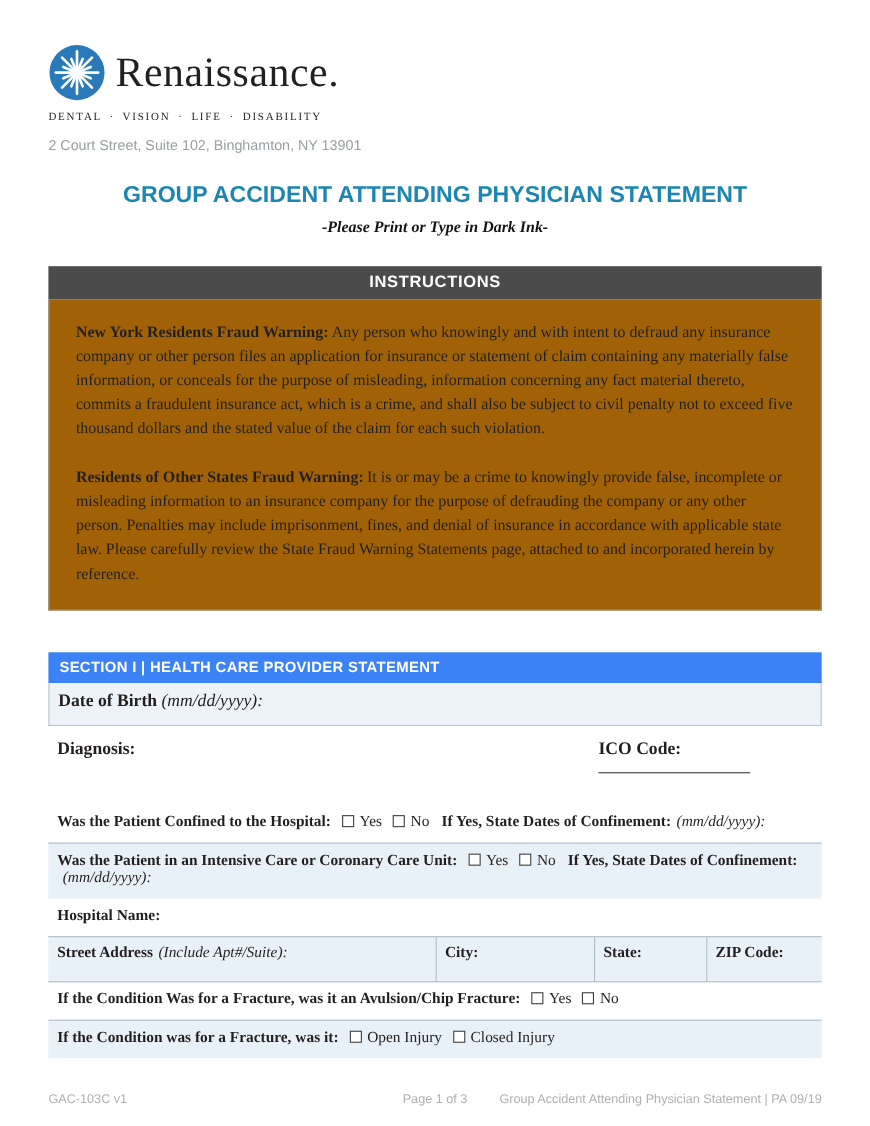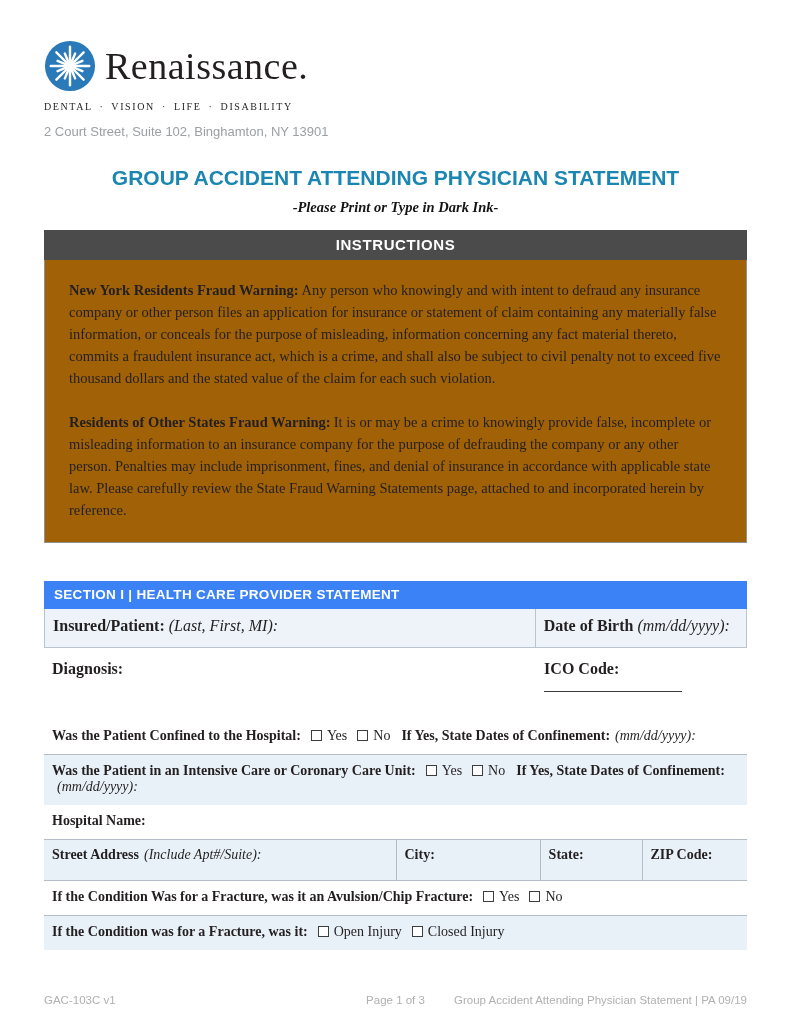--- a/index.html
+++ b/index.html
@@ -17,21 +17,21 @@
   .brand-name { font-size:38px; letter-spacing:0.5px; color:#231f20; margin-left:9px; line-height:1; }
   .tagline { margin-top:9px; font-size:10px; letter-spacing:1.6px; word-spacing:3px; color:#262626; }
   .hq-address { margin-top:12px; font-family:"Liberation Sans","DejaVu Sans",sans-serif; font-size:13px; color:#9aa0a4; }
 
   
   .title-block { text-align:center; margin-top:27px; }
   .doc-title { font-family:"Liberation Sans","DejaVu Sans",sans-serif; font-weight:bold; font-size:21px; color:#1b86b1; }
   .doc-subtitle { margin-top:9px; font-size:14.5px; font-weight:bold; font-style:italic; color:#141414; }
 
   
-  .instructions { margin-top:14px;border-radius:31px; }
+  .instructions { margin-top:26px;border-radius:31px; }
   .instr-bar { background:#4b4b4b; color:#ffffff; text-align:center;
     font-family:"Liberation Sans","DejaVu Sans",sans-serif; font-weight:bold;
     font-size:15px; letter-spacing:0.6px; padding:6px 0 7px; }
   .instr-box { border:1px solid #919191; border-top:none; background:#a16207; padding:19px 24px 21px; }
   .instr-box p { font-size:14.5px; line-height:22px; }
   .instr-box p + p { margin-top:22px; }
   .lead { font-weight:bold; margin-right:3px; }
 
   
   .section1 { margin-top:38px; }
@@ -109,23 +109,20 @@
       <div class="instr-box">
         <p><span class="lead">New York Residents Fraud Warning:</span><span>Any person who knowingly and with intent to defraud any insurance company or other person files an application for insurance or statement of claim containing any materially false information, or conceals for the purpose of misleading, information concerning any fact material thereto, commits a fraudulent insurance act, which is a crime, and shall also be subject to civil penalty not to exceed five thousand dollars and the stated value of the claim for each such violation.</span></p>
         <p><span class="lead">Residents of Other States Fraud Warning:</span><span>It is or may be a crime to knowingly provide false, incomplete or misleading information to an insurance company for the purpose of defrauding the company or any other person. Penalties may include imprisonment, fines, and denial of insurance in accordance with applicable state law. Please carefully review the State Fraud Warning Statements page, attached to and incorporated herein by reference.</span></p>
       </div>
     </div>
 
     <div class="section1">
       <div class="sec-bar">SECTION I | HEALTH CARE PROVIDER STATEMENT</div>
 
       <div class="trow1">
-        <div class="tcell-l">
-          <span class="b">Insured/Patient:</span><span class="it">(Last, First, MI):</span>
-        </div>
         <div class="tcell-r">
           <span class="b">Date of Birth</span><span class="it">(mm/dd/yyyy):</span>
         </div>
       </div>
 
       <div class="trow2">
         <div class="tcell2-l">
           <span class="b">Diagnosis:</span>
         </div>
         <div class="tcell2-r">

